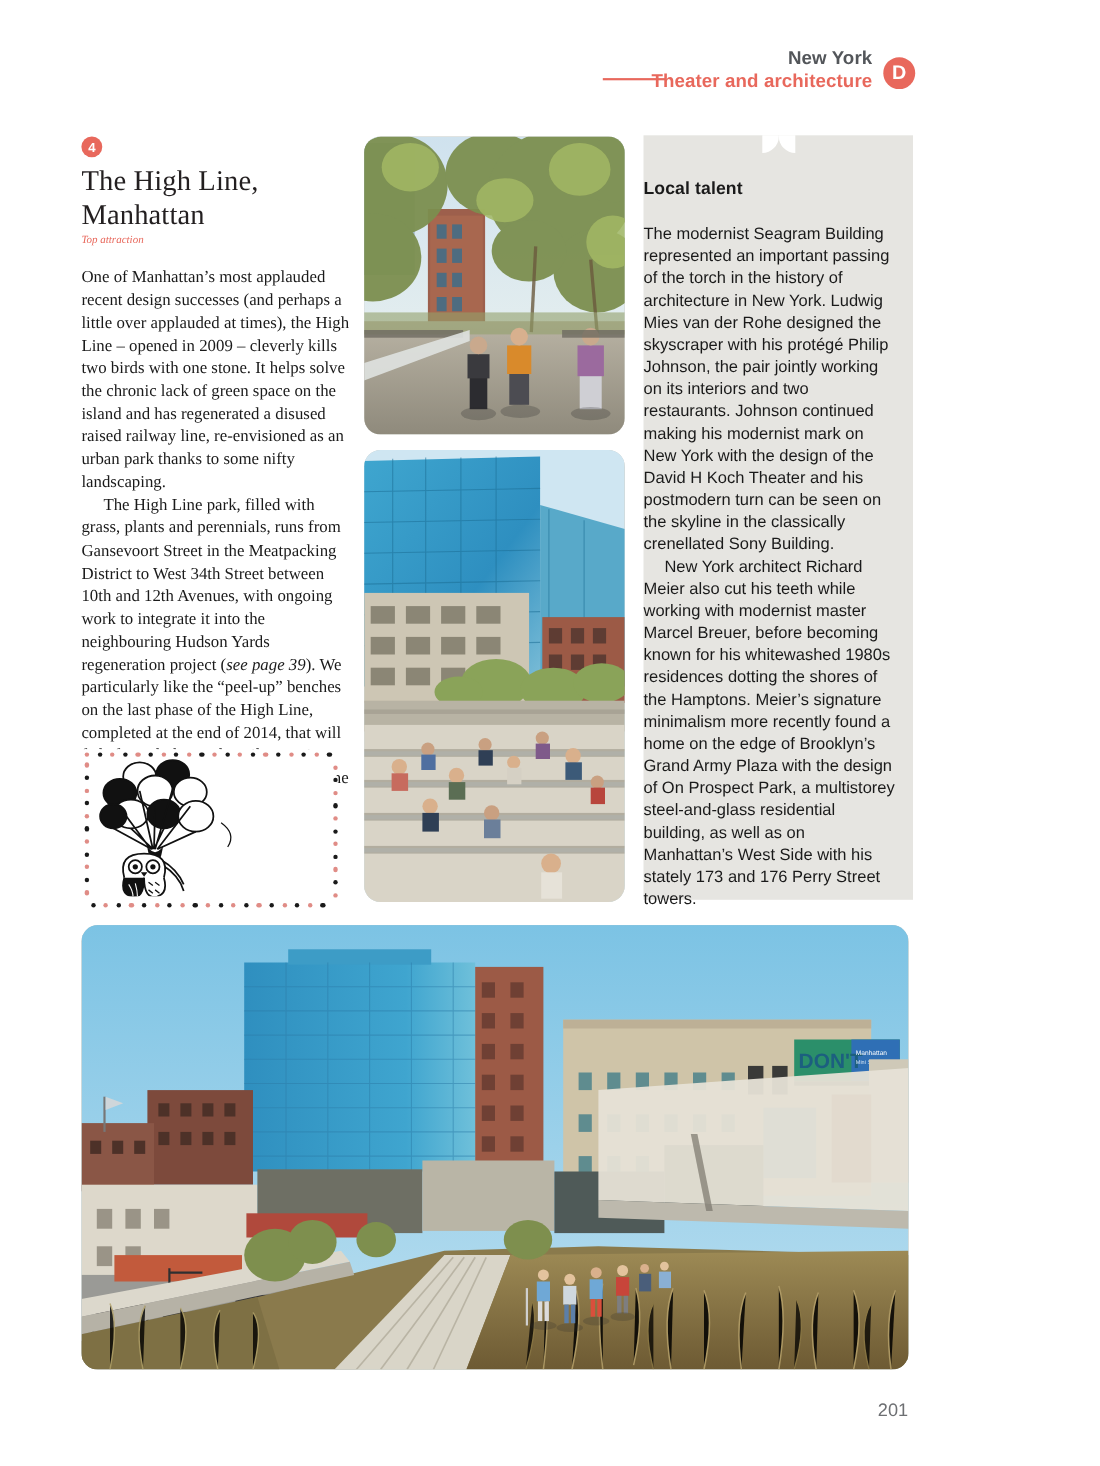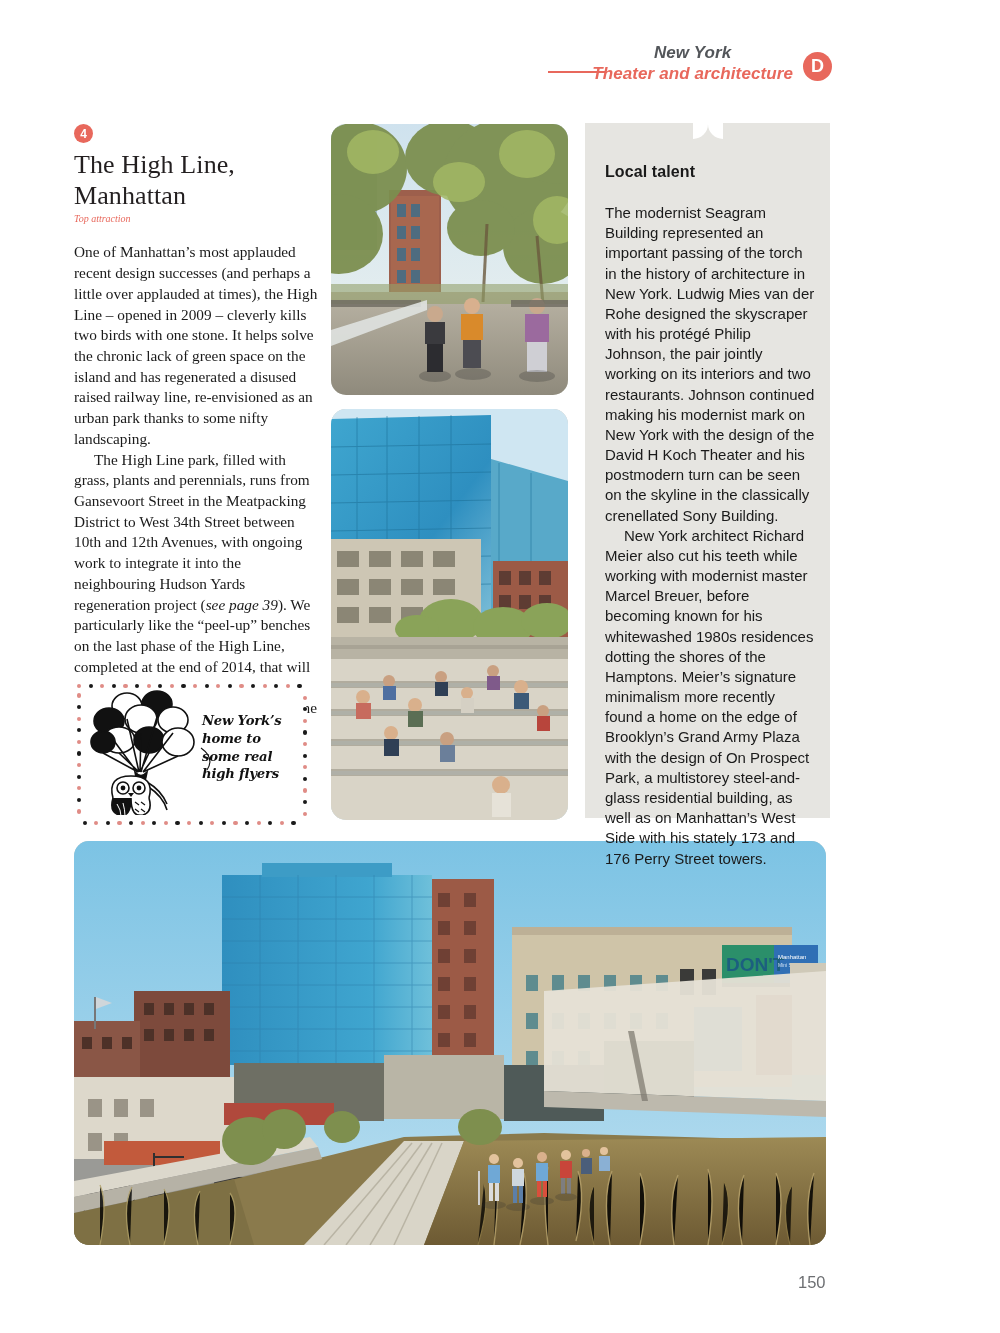--- a/index.html
+++ b/index.html
@@ -13,21 +13,21 @@
 
   
   .page-header {
     position: absolute; top: 42px; right: 168px;
     display: flex; align-items: center; gap: 10px;
   }
   .header-rule {
     position: absolute; top: 71px; left: 548px; width: 57px; height: 2px;
     background: #e8685c;
   }
-  .header-text { text-align: center; font-family: "Liberation Sans", sans-serif; font-style: italic; }
+  .header-text { text-align: right; font-family: "Liberation Sans", sans-serif; }
   .header-city {
     font-size: 17px; font-weight: 700; color: #53565a;
     letter-spacing: .1px; line-height: 1.25;
   }
   .header-section {
     font-size: 17px; font-weight: 700; color: #e8685c;
     letter-spacing: .1px; line-height: 1.25;
   }
   .header-badge {
     width: 29px; height: 29px; border-radius: 50%;
@@ -102,21 +102,21 @@
     width: 30px; height: 22px; overflow: hidden;
   }
   .sidebar-notch::before,
   .sidebar-notch::after {
     content: ""; position: absolute; top: -14px; width: 30px; height: 30px;
     background: #ffffff; border-radius: 50%;
   }
   .sidebar-notch::before { left: -15px; }
   .sidebar-notch::after  { left: 15px; }
   .sidebar-inner {
-    position: absolute; left: 20px; top: 40px; right: 15px;
+    position: absolute; left: 0; top: 40px; right: 15px;
     font-family: "Liberation Sans", sans-serif;
   }
   .sidebar-title {
     font-size: 16px; font-weight: 700; color: #1a1a1a;
     letter-spacing: .1px; margin-bottom: 22px;
   }
   .sidebar-body {
     font-size: 15px; line-height: 1.345; color: #1a1a1a;
   }
   .sidebar-body p + p { text-indent: 19px; }
@@ -238,21 +238,20 @@
         <circle cx="56" cy="98" r="2.4" fill="#111" stroke="none"></circle>
         <path d="M45 103 l3 4 l3 -4z" fill="#111" stroke="none"></path>
         <path d="M30 108 q-4 14 6 17 q12 3 12 -17" fill="#111"></path>
         <path d="M48 108 q0 20 12 17 q10 -3 6 -17" fill="#fff"></path>
         <path d="M52 112 l4 3 M58 112 l4 3 M52 119 l4 3 M58 119 l4 3" stroke-width="1.2"></path>
         <path d="M34 114 q4 6 4 12 M40 113 q2 7 2 13" stroke-width="1" stroke="#fff"></path>
       </g>
       <path d="M118 58 q14 10 6 22" stroke="#111" stroke-width="1.1" fill="none"></path>
     </svg>
   </div>
-  <div class="illo-caption">New York’s home to some real high flyers</div>
 </div>
 
 <div class="photo" id="photo-top">
   <svg width="237" height="271" viewBox="0 0 237 271" preserveAspectRatio="none">
     <defs>
       <linearGradient id="skyA" x1="0" y1="0" x2="0" y2="1">
         <stop offset="0%" stop-color="#cfe2ee"></stop>
           <stop offset="100%" stop-color="#eef3ef"></stop>
       </linearGradient>
       <linearGradient id="pathA" x1="0" y1="0" x2="0" y2="1">
@@ -644,13 +643,13 @@
   <div class="sidebar-inner">
     <div class="sidebar-title">Local talent</div>
     <div class="sidebar-body">
       <p>The modernist Seagram Building represented an important passing of the torch in the history of architecture in New York. Ludwig Mies van der Rohe designed the skyscraper with his protégé Philip Johnson, the pair jointly working on its interiors and two restaurants. Johnson continued making his modernist mark on New York with the design of the David H Koch Theater and his postmodern turn can be seen on the skyline in the classically crenellated Sony Building.</p>
       <p>New York architect Richard Meier also cut his teeth while working with modernist master Marcel Breuer, before becoming known for his whitewashed 1980s residences dotting the shores of the Hamptons. Meier’s signature minimalism more recently found a home on the edge of Brooklyn’s Grand Army Plaza with the design of On Prospect Park, a multistorey steel-and-glass residential building, as well as on Manhattan’s West Side with his stately 173 and 176 Perry Street towers.</p>
     </div>
   </div>
 </div>
 <div class="sidebar-notch"></div>
 
-<div class="page-number">150</div>
+<div class="page-number">201</div>
 
 </body></html>

